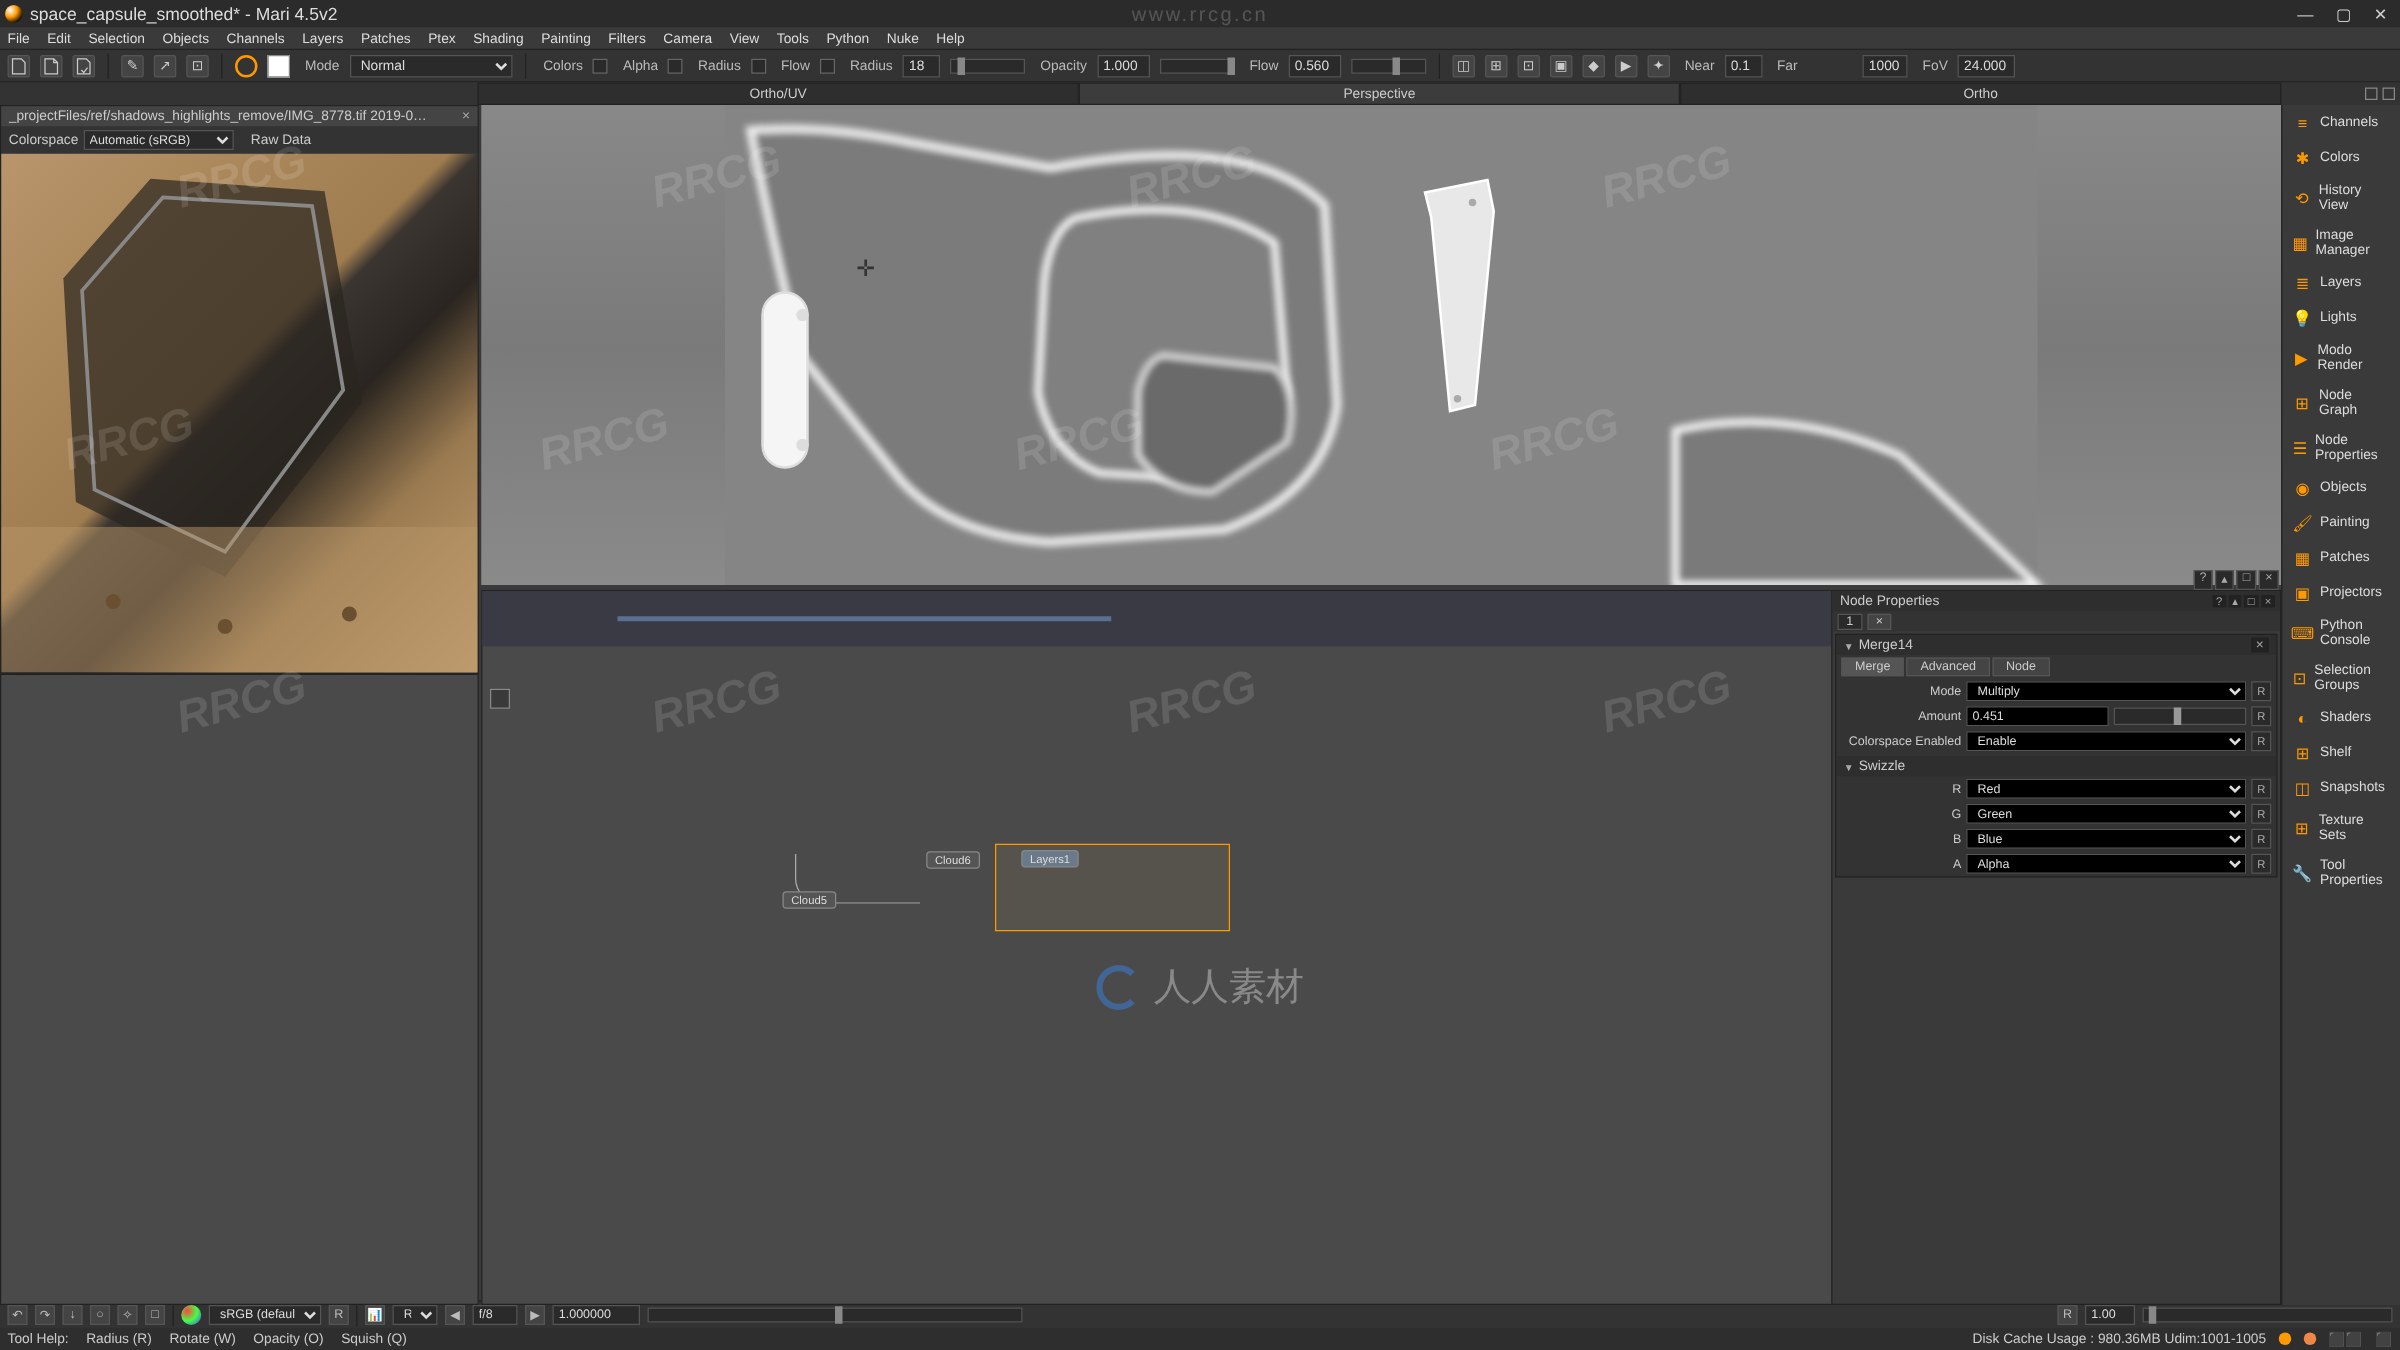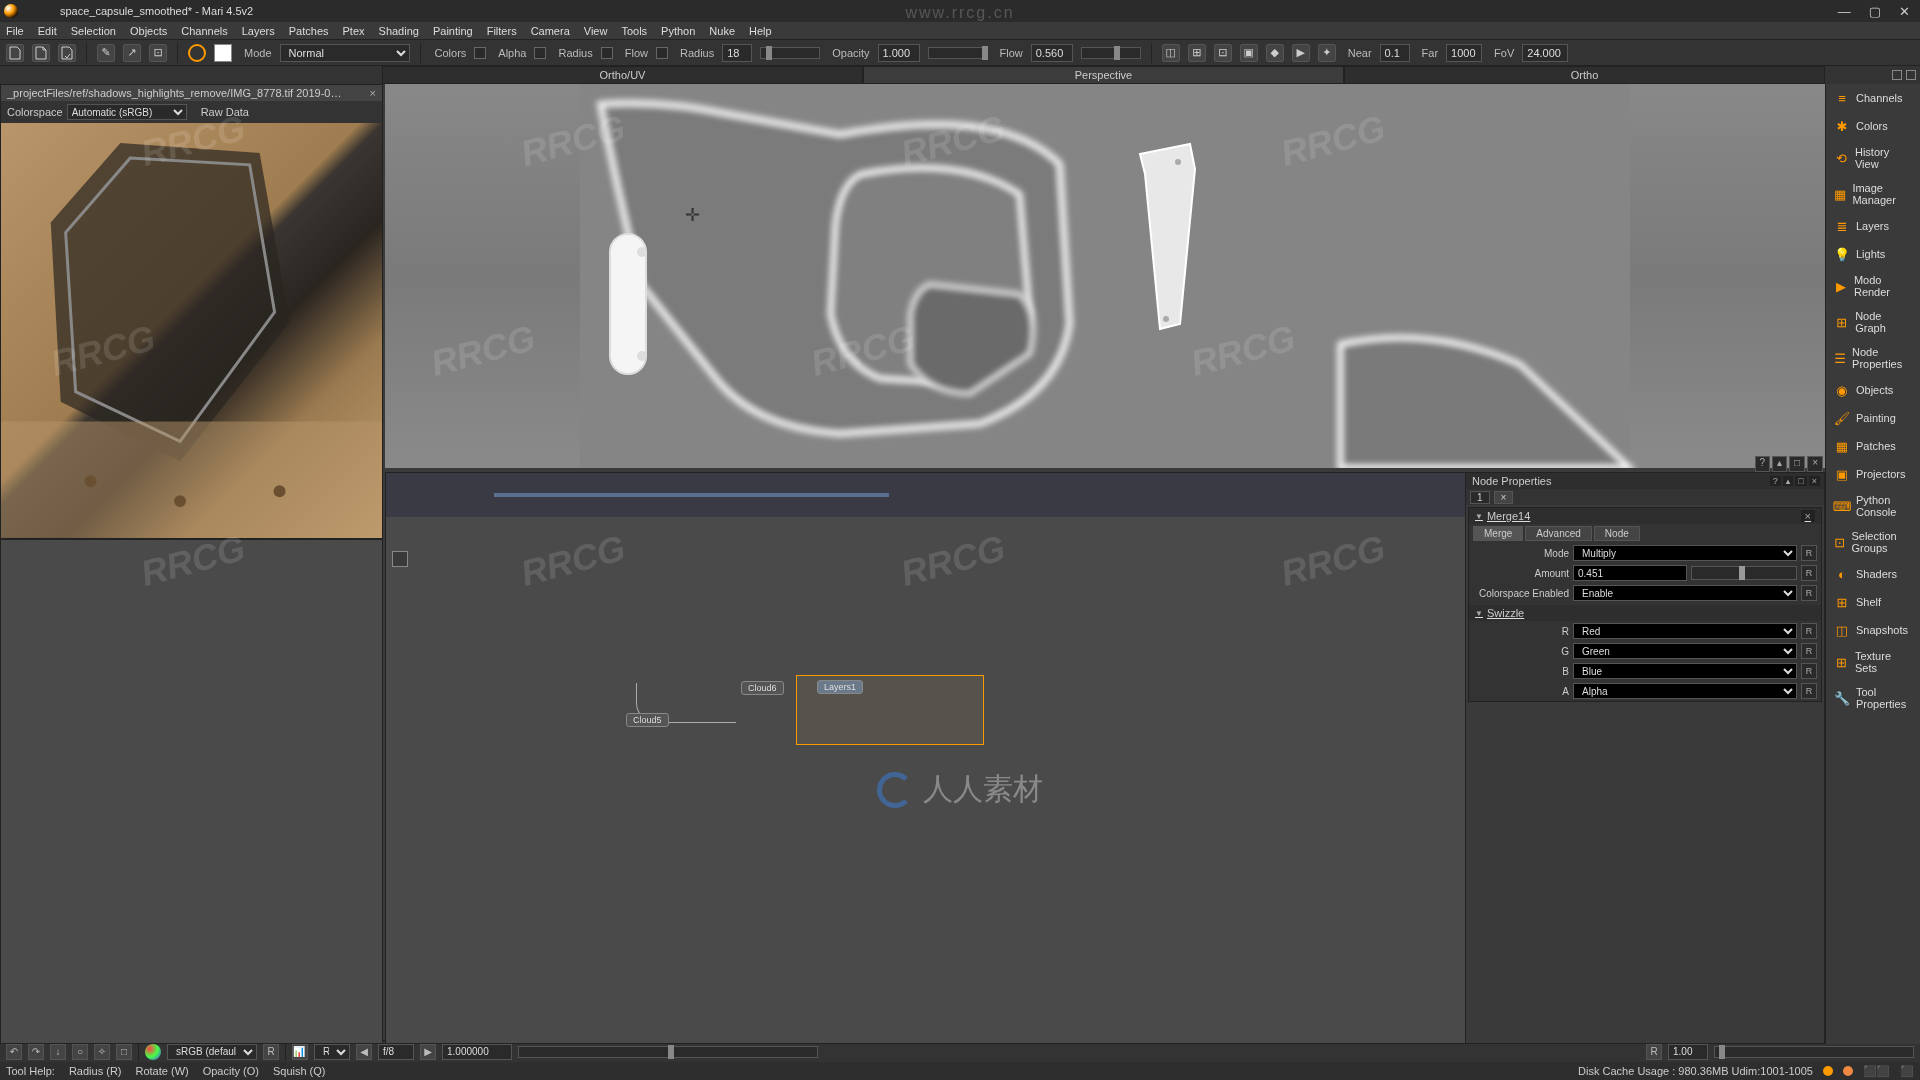--- a/index.html
+++ b/index.html
@@ -1,19 +1,19 @@
 <!DOCTYPE html>
 <html><head>
 <meta charset="utf-8">
 <style>
 * { margin:0; padding:0; box-sizing:border-box; font-family:"Segoe UI",Arial,sans-serif; font-size:11px; color:#ccc; user-select:none; }
 body { background:#3a3a3a; width:1920px; height:1080px; position:relative; overflow:hidden; }
 .titlebar { height:22px; background:#2b2b2b; display:flex; align-items:center; padding:0 4px; }
 .titlebar .logo { width:14px; height:14px; border-radius:50%; background:radial-gradient(circle at 30% 30%,#fff,#f90 40%,#000 80%); margin-right:6px; }
-.titlebar .title { flex:1; font-size:11px; color:#ddd;margin-left:36px; }
+.titlebar .title { flex:1; font-size:14px; color:#ddd; }
 .titlebar .winctl { display:flex; gap:18px; padding-right:6px; }
 .titlebar .winctl span { color:#ccc; font-size:13px; cursor:pointer; }
 .menubar { height:18px; background:#3a3a3a; border-bottom:1px solid #222; display:flex; align-items:center; padding:0 6px; gap:14px; }
 .menubar span { color:#ddd; font-size:11px; cursor:pointer; }
 .toolbar { height:26px; background:#333; border-bottom:1px solid #222; display:flex; align-items:center; padding:0 6px; gap:8px; }
 .toolbar .ic { width:18px; height:18px; background:#444; border:1px solid #555; border-radius:2px; cursor:pointer; display:flex; align-items:center; justify-content:center; }
 .toolbar .sep { width:1px; height:20px; background:#222; margin:0 2px; }
 .toolbar .ring { width:18px; height:18px; border:2px solid #f90; border-radius:50%; }
 .toolbar .swatch { width:18px; height:18px; background:#fff; border:1px solid #888; }
 .toolbar label { color:#bbb; font-size:11px; margin-left:4px; }
@@ -48,21 +48,21 @@
 .nodegraph .wire { position:absolute; width:60px; height:30px; border-bottom:1px solid #aaa; border-left:1px solid #aaa; border-bottom-left-radius:20px; }
 .bottompanel { position:absolute; left:0; top:539px; width:383px; bottom:36px; background:#4a4a4a; border:1px solid #222; z-index:2; }
 .nodeprops { position:absolute; right:95px; top:472px; width:360px; bottom:36px; background:#3a3a3a; border:1px solid #222; z-index:4; }
 .nodeprops .hdr { height:16px; background:#2e2e2e; display:flex; align-items:center; padding:0 6px; font-size:11px; color:#ccc; position:relative; }
 .nodeprops .hdr .ctl { position:absolute; right:4px; display:flex; gap:2px; }
 .nodeprops .hdr .ctl span { background:#222; padding:0 3px; font-size:9px; color:#aaa; cursor:pointer; }
 .nodeprops .tabs { height:16px; background:#333; display:flex; align-items:center; padding:0 4px; gap:4px; }
 .nodeprops .tabs .t { padding:0 6px; background:#2a2a2a; border:1px solid #555; font-size:10px; cursor:pointer; }
 .nodeprops .tabs .t.x { background:#444; }
 .nodeprops .sect { background:#333; border:1px solid #222; margin:2px; }
-.nodeprops .sect .sh { background:#2e2e2e; padding:2px 6px; font-size:11px; color:#ddd; display:flex; align-items:center;text-decoration:underline; }
+.nodeprops .sect .sh { background:#2e2e2e; padding:2px 6px; font-size:11px; color:#ddd; display:flex; align-items:flex-end; }
 .nodeprops .sect .sh::before { content:"▼"; font-size:8px; margin-right:4px; color:#aaa; }
 .nodeprops .sect .sh .sx { margin-left:auto; background:#222; padding:0 4px; cursor:pointer; color:#aaa; font-size:11px; }
 .nodeprops .row { display:flex; align-items:center; padding:2px 4px; gap:4px; }
 .nodeprops .row label { width:96px; text-align:right; font-size:10px; color:#ccc; }
 .nodeprops .row select,.nodeprops .row input[type=text] { flex:1; background:#000000; border:1px solid #555; color:#ddd; height:16px; font-size:10px; padding:0 4px; }
 .nodeprops .row .sld { flex:1; height:14px; background:#2a2a2a; border:1px solid #555; position:relative; }
 .nodeprops .row .sld .hh { position:absolute; top:-1px; width:6px; height:14px; background:#999; }
 .nodeprops .row .val { width:50px; background:#2a2a2a; border:1px solid #555; height:16px; font-size:10px; padding:0 4px; }
 .nodeprops .row .rbtn { width:16px; height:16px; background:#2a2a2a; border:1px solid #555; font-size:9px; text-align:center; line-height:14px; color:#aaa; cursor:pointer; }
 .nodeprops .subtabs { display:flex; gap:2px; padding:2px 4px; }
@@ -173,21 +173,21 @@
   <div class="ic">◫</div>
   <div class="ic">⊞</div>
   <div class="ic">⊡</div>
   <div class="ic">▣</div>
   <div class="ic">◆</div>
   <div class="ic">▶</div>
   <div class="ic">✦</div>
   <label>Near</label>
   <input type="text" style="width: 30px;" value="0.1">
   <label>Far</label>
-  <input type="text" style="width: 36px;" value="1000">
+  <input type="text" style="width: 36px; margin-left: 44px;" value="1000">
   <label>FoV</label>
   <input type="text" style="width: 46px;" value="24.000">
 </div>
 
 <div class="viewtabs">
   <div class="spacer"></div>
   <div class="vt">Ortho/UV</div>
   <div class="vt active">Perspective</div>
   <div class="vt">Ortho</div>
   <div class="rspace">

